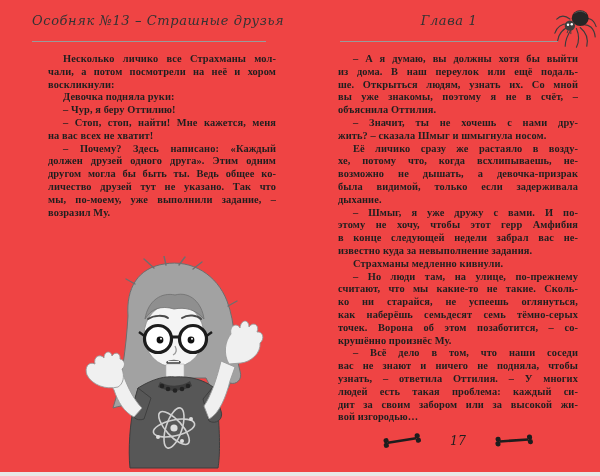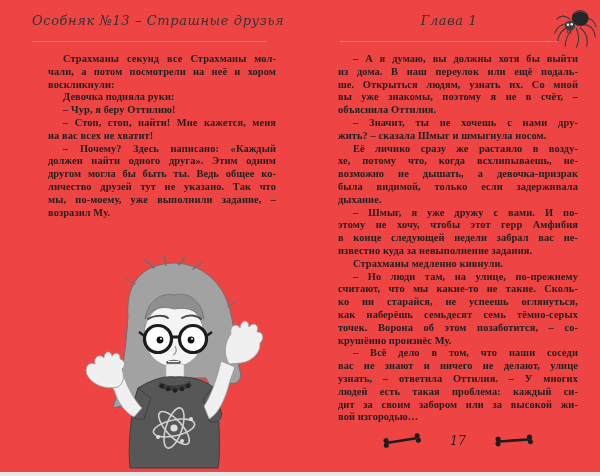--- a/index.html
+++ b/index.html
@@ -48,37 +48,37 @@
 </style>
 </head>
 <body>
 
 <div class="page-spread">
 
   <div class="running-head head-left">Особняк №13 – Страшные друзья</div>
   <div class="head-rule rule-left"></div>
   <div class="text-col text-left">
       <div>
-        <div class="line first">Страхманы секунд все Страхманы мол-</div>
+        <div class="line first">Несколько личико все Страхманы мол-</div>
         <div class="line">чали, а потом посмотрели на неё и хором</div>
         <div class="line last">воскликнули:</div>
       </div>
       <div>
         <div class="line first last">Девочка подняла руки:</div>
       </div>
       <div>
         <div class="line first last">– Чур, я беру Оттилию!</div>
       </div>
       <div>
         <div class="line first">– Стоп, стоп, найти! Мне кажется, меня</div>
         <div class="line last">на вас всех не хватит!</div>
       </div>
       <div>
         <div class="line first">– Почему? Здесь написано: «Каждый</div>
-        <div class="line">должен найти одного друга». Этим одним</div>
+        <div class="line">должен друзей одного друга». Этим одним</div>
         <div class="line">другом могла бы быть ты. Ведь общее ко-</div>
         <div class="line">личество друзей тут не указано. Так что</div>
         <div class="line">мы, по-моему, уже выполнили задание, –</div>
         <div class="line last">возразил Му.</div>
       </div>
     </div>
 
   <svg class="girl-illo" viewBox="0 0 205 215">
 
     <path d="M86 8 C60 12 48 32 50 60 C48 92 44 124 35 152 C47 148 58 150 64 140
@@ -187,21 +187,21 @@
       <div>
         <div class="line first">– Но люди там, на улице, по-прежнему</div>
         <div class="line">считают, что мы какие-то не такие. Сколь-</div>
         <div class="line">ко ни старайся, не успеешь оглянуться,</div>
         <div class="line">как наберёшь семьдесят семь тёмно-серых</div>
         <div class="line">точек. Ворона об этом позаботится, – со-</div>
         <div class="line last">крушённо произнёс Му.</div>
       </div>
       <div>
         <div class="line first">– Всё дело в том, что наши соседи</div>
-        <div class="line">вас не знают и ничего не делают, улице</div>
+        <div class="line">вас не знают и ничего не подняла, чтобы</div>
         <div class="line">узнать, – ответила Оттилия. – У многих</div>
         <div class="line">людей есть такая проблема: каждый си-</div>
         <div class="line">дит за своим забором или за высокой жи-</div>
         <div class="line last">вой изгородью…</div>
       </div>
     </div>
 
   <svg class="spider-illo" viewBox="0 0 48 46">
     <g stroke="#3c3c3c" stroke-width="1.2" fill="none" stroke-linecap="round">
       <path d="M30 17 C37 11 43 13 46 22"></path>

